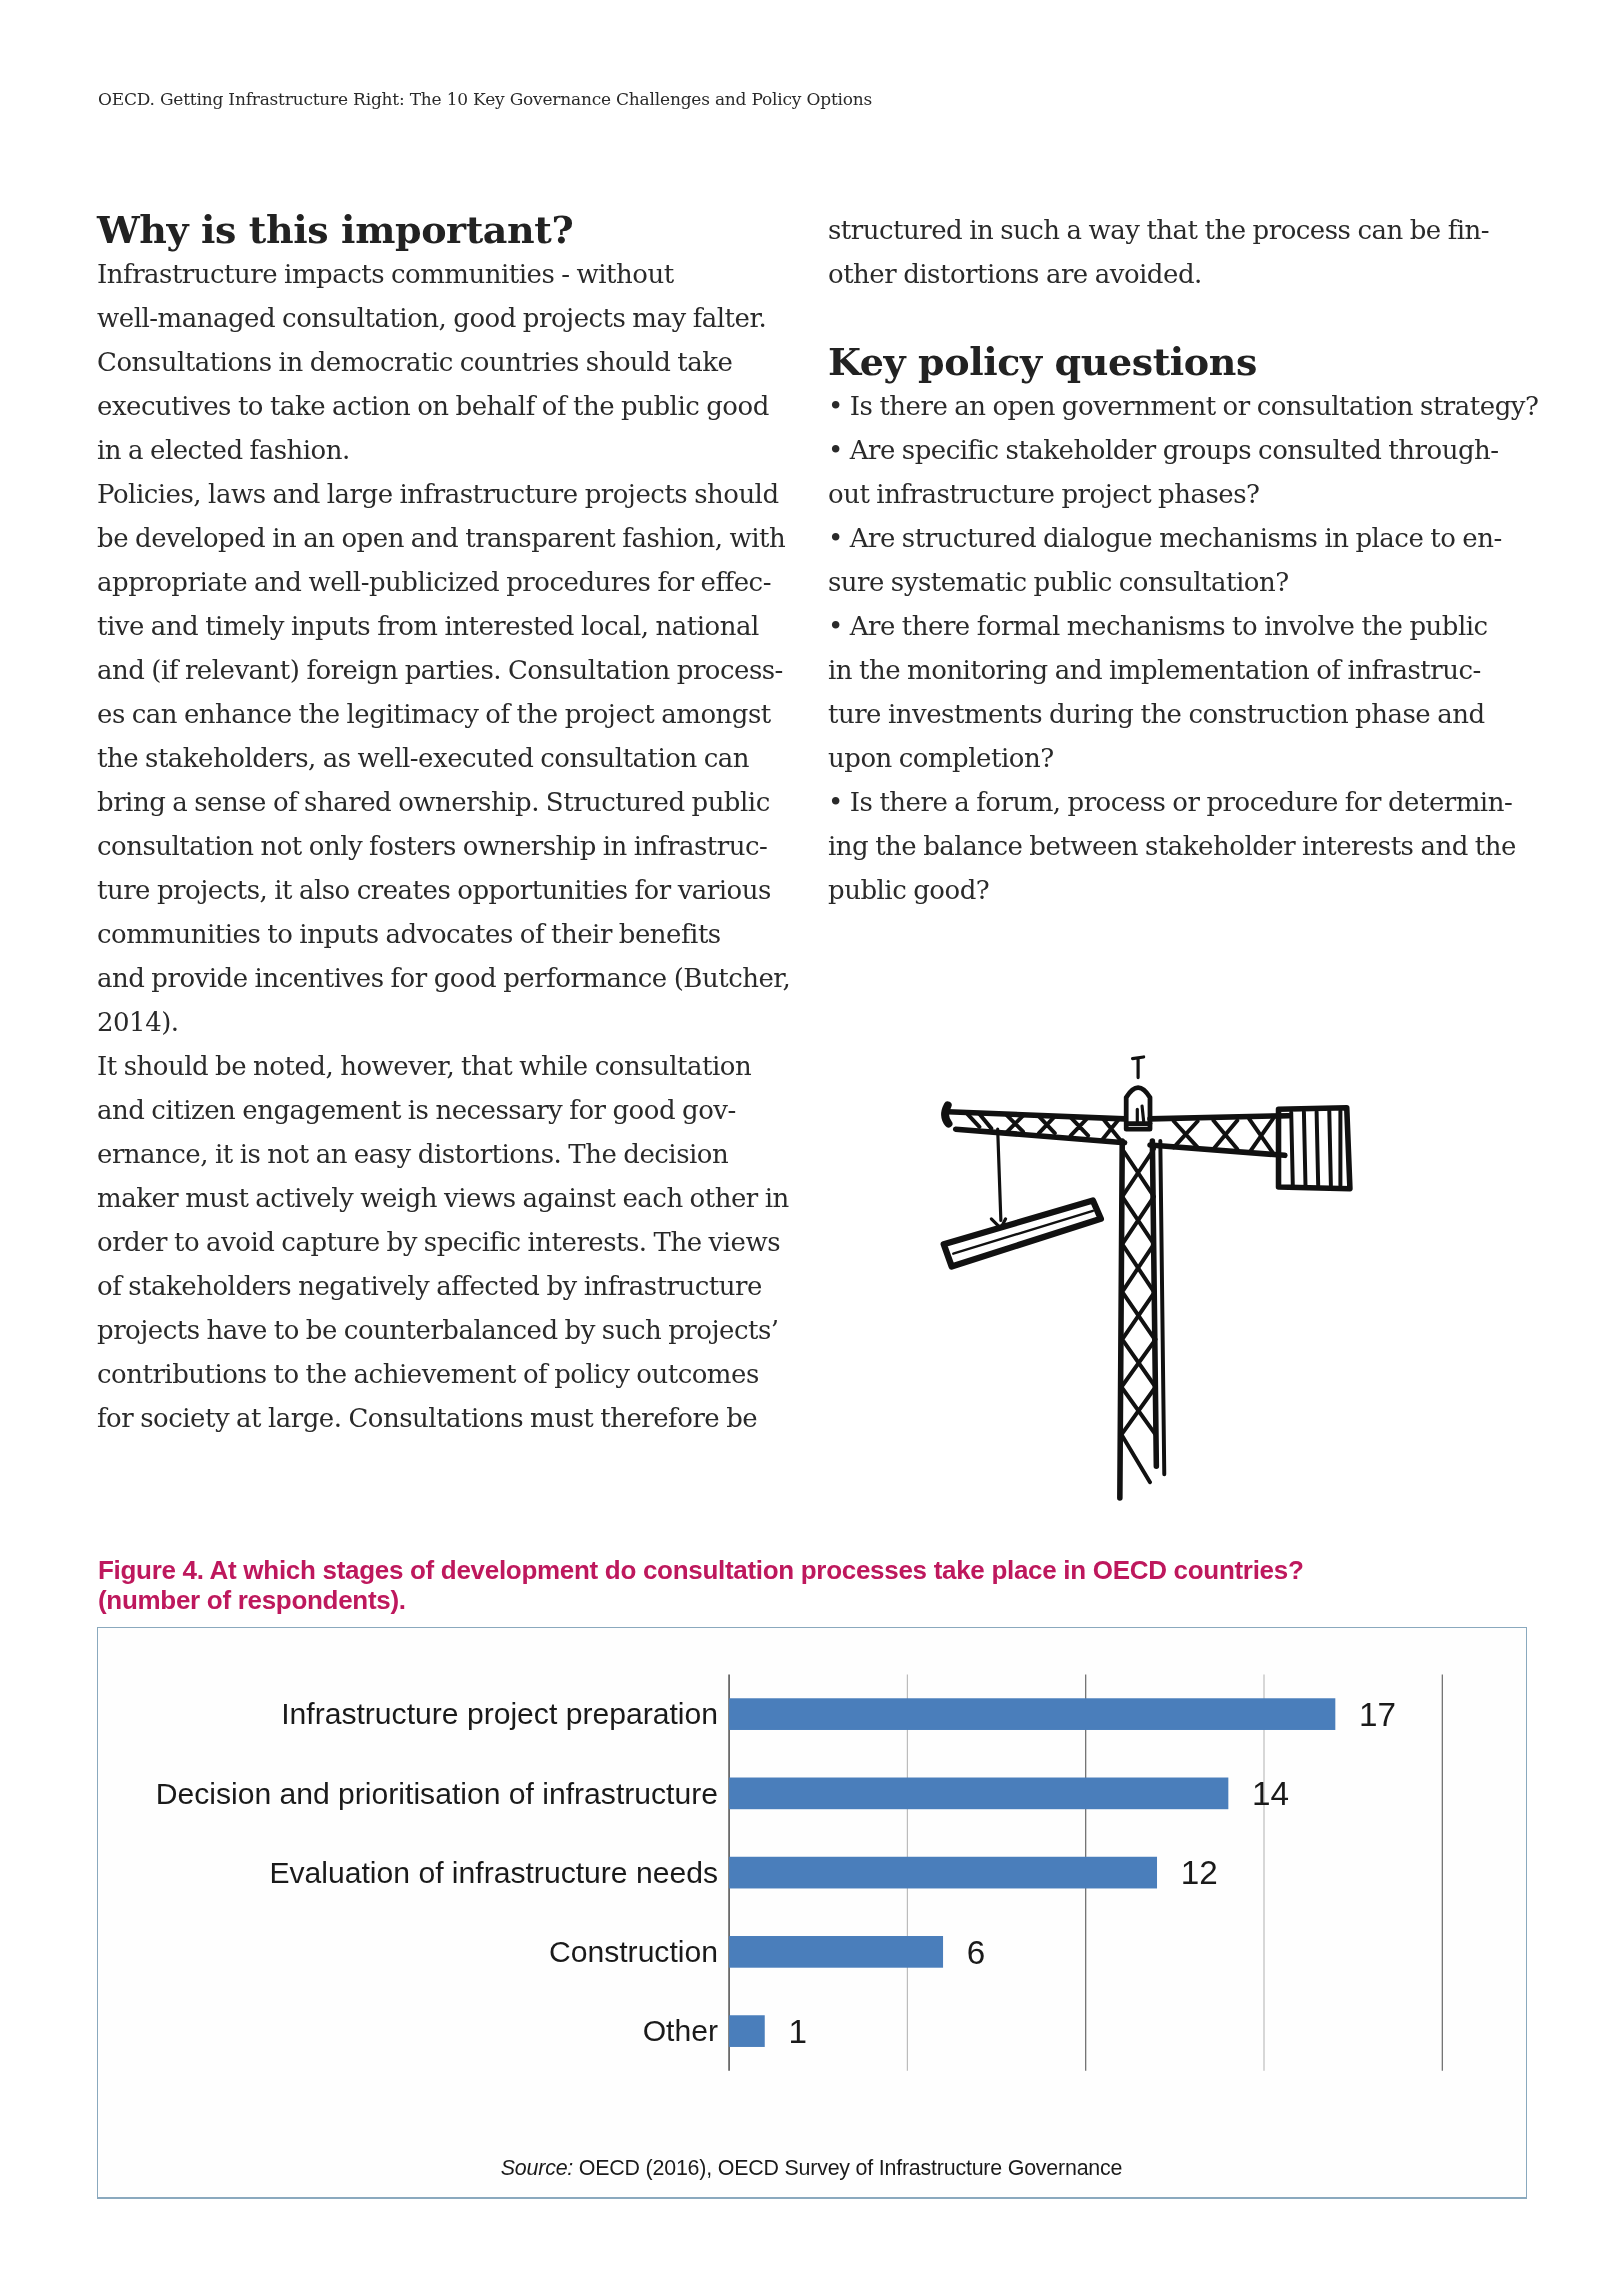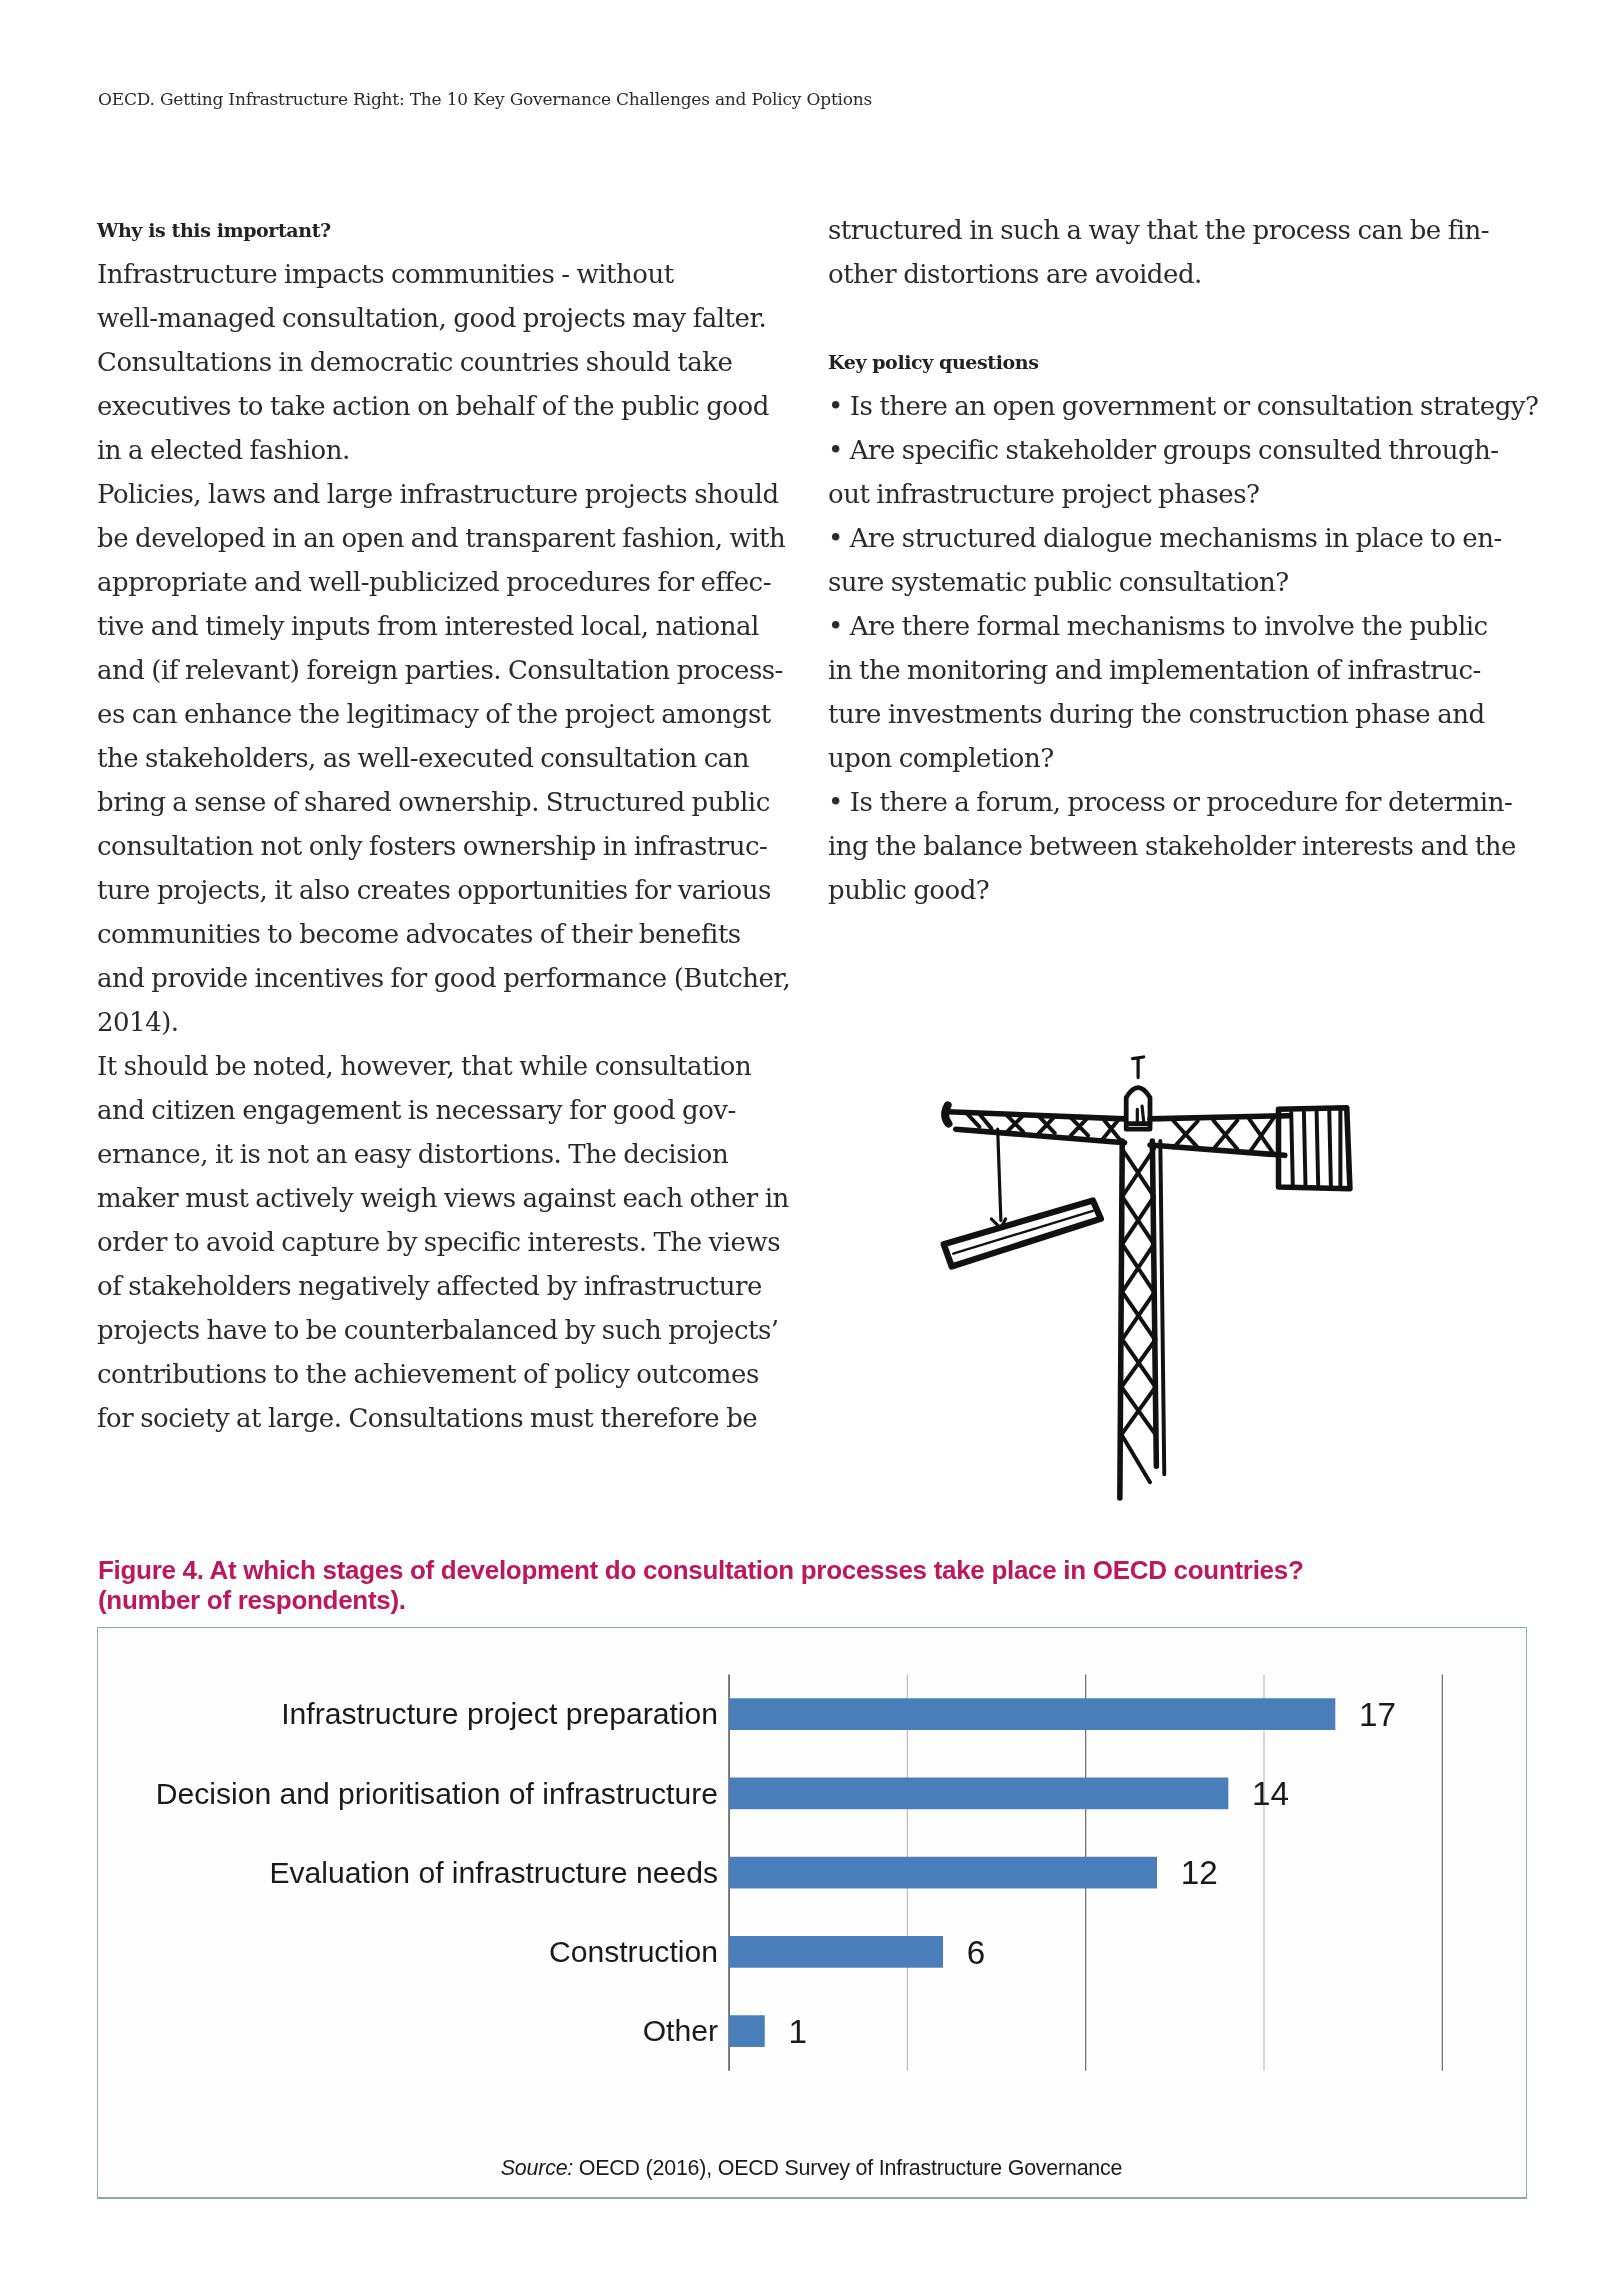--- a/index.html
+++ b/index.html
@@ -10,21 +10,21 @@
     .running-header {
       position: absolute; left: 98px; top: 89px;
       font-family: "DejaVu Serif", serif; font-size: 17px; color: #2a2a2a;
       letter-spacing: -0.2px;
     }
     .col { position: absolute; top: 208px; width: 705px; }
     .col-left { left: 97px; }
     .col-right { left: 828px; }
     .section-heading {
       font-family: "DejaVu Serif", serif; font-weight: bold;
-      font-size: 19px; line-height: 44px; color: #222; margin: 0;
+      font-size: 38px; line-height: 44px; color: #222; margin: 0;
       letter-spacing: -0.4px;
     }
     .body-text {
       font-family: "DejaVu Serif", serif; font-size: 26px;
       line-height: 44px; color: #2a2a2a; margin: 0;
       letter-spacing: -0.5px; word-spacing: -0.8px;
     }
     .body-line { display: block; white-space: nowrap; }
     .gap { height: 44px; }
     .bullet-list { list-style: none; margin: 0; padding: 0; }
@@ -65,21 +65,21 @@
       <span class="body-line">Policies, laws and large infrastructure projects should</span>
       <span class="body-line">be developed in an open and transparent fashion, with</span>
       <span class="body-line">appropriate and well-publicized procedures for effec-</span>
       <span class="body-line">tive and timely inputs from interested local, national</span>
       <span class="body-line">and (if relevant) foreign parties. Consultation process-</span>
       <span class="body-line">es can enhance the legitimacy of the project amongst</span>
       <span class="body-line">the stakeholders, as well-executed consultation can</span>
       <span class="body-line">bring a sense of shared ownership.  Structured public</span>
       <span class="body-line">consultation not only fosters ownership in infrastruc-</span>
       <span class="body-line">ture projects, it also creates opportunities for various</span>
-      <span class="body-line">communities to become advocates of their benefits</span>
+      <span class="body-line">communities to inputs advocates of their benefits</span>
       <span class="body-line">and provide incentives for good performance (Butcher,</span>
       <span class="body-line">2014).</span>
       <span class="body-line">It should be noted, however, that while consultation</span>
       <span class="body-line">and citizen engagement is necessary for good gov-</span>
       <span class="body-line">ernance, it is not an easy distortions. The decision</span>
       <span class="body-line">maker must actively weigh views against each other in</span>
       <span class="body-line">order to avoid capture by specific interests. The views</span>
       <span class="body-line">of stakeholders negatively affected by infrastructure</span>
       <span class="body-line">projects have to be counterbalanced by such projects’</span>
       <span class="body-line">contributions to the achievement of policy outcomes</span>

